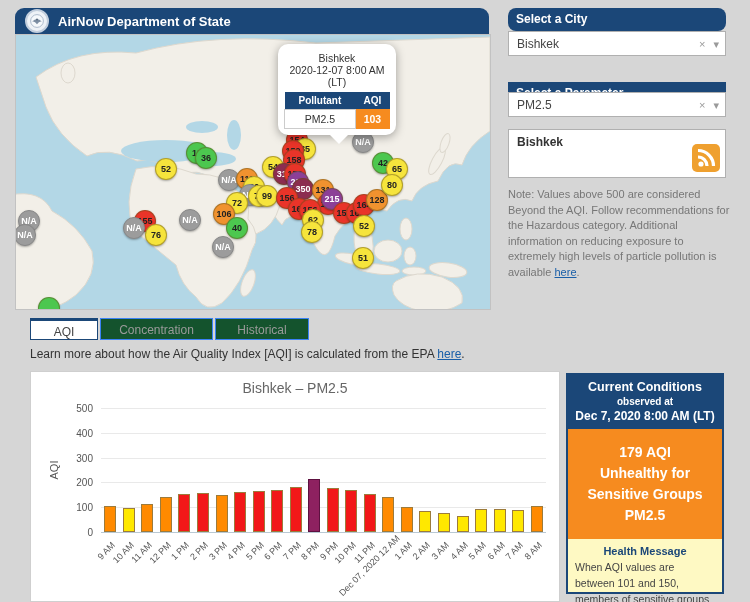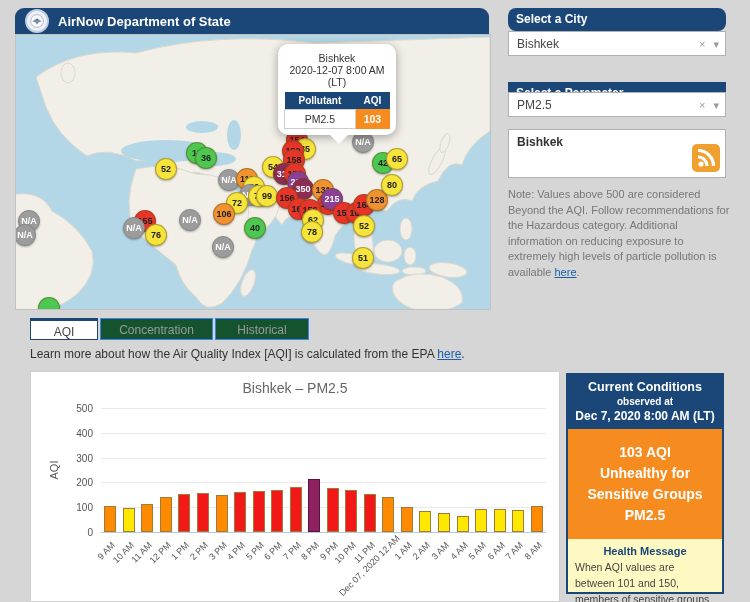--- a/index.html
+++ b/index.html
@@ -157,21 +157,21 @@
         <div class="marker yellow" style="left: 139px; top: 123px;">52</div>
         <div class="marker yellow" style="left: 246px; top: 121px;">54</div>
         <div class="marker na" style="left: 202px; top: 134px;">N/A</div>
         <div class="marker orange" style="left: 220px; top: 133px;">111</div>
         <div class="marker yellow" style="left: 227px; top: 141px;">86</div>
         <div class="marker na" style="left: 223px; top: 149px;">N/A</div>
         <div class="marker yellow" style="left: 232px; top: 150px;">71</div>
         <div class="marker yellow" style="left: 240px; top: 150px;">99</div>
         <div class="marker yellow" style="left: 210px; top: 157px;">72</div>
         <div class="marker orange" style="left: 197px; top: 168px;">106</div>
-        <div class="marker green" style="left: 228px; top: 182px;">40</div>
+        <div class="marker green" style="left: 210px; top: 182px;">40</div>
         <div class="marker na" style="left: 163px; top: 174px;">N/A</div>
         <div class="marker na" style="left: 196px; top: 201px;">N/A</div>
         <div class="marker red" style="left: 118px; top: 175px;">155</div>
         <div class="marker na" style="left: 107px; top: 182px;">N/A</div>
         <div class="marker yellow" style="left: 129px; top: 189px;">76</div>
         <div class="marker red" style="left: 270px; top: 94px;">154</div>
         <div class="marker yellow" style="left: 278px; top: 103px;">85</div>
         <div class="marker red" style="left: 266px; top: 105px;">159</div>
         <div class="marker red" style="left: 267px; top: 114px;">158</div>
         <div class="marker maroon" style="left: 257px; top: 128px;">311</div>
@@ -186,21 +186,21 @@
         <div class="marker red" style="left: 283px; top: 164px;">156</div>
         <div class="marker yellow" style="left: 286px; top: 174px;">62</div>
         <div class="marker yellow" style="left: 285px; top: 186px; text-align: center;">78</div>
         <div class="marker red" style="left: 317px; top: 167px;">157</div>
         <div class="marker red" style="left: 330px; top: 167px;">168</div>
         <div class="marker red" style="left: 337px; top: 159px;">164</div>
         <div class="marker orange" style="left: 350px; top: 154px;">128</div>
         <div class="marker yellow" style="left: 337px; top: 180px;">52</div>
         <div class="marker na" style="left: 336px; top: 96px;">N/A</div>
         <div class="marker green" style="left: 356px; top: 117px;">42</div>
-        <div class="marker yellow" style="left: 370px; top: 113px;">65</div>
+        <div class="marker yellow" style="left: 370px; top: 123px;">65</div>
         <div class="marker yellow" style="left: 365px; top: 139px;">80</div>
         <div class="marker yellow" style="left: 336px; top: 212px;">51</div>
       </div>
 
     <div class="abs popup">
       <div>Bishkek</div>
       <div>2020-12-07 8:00 AM</div>
       <div>(LT)</div>
       <table>
         <tbody>
@@ -328,21 +328,21 @@
       </div>
   </div>
 
   <div class="abs cc-panel">
     <div class="cc-head">
       <div class="cc-l1">Current Conditions</div>
       <div class="cc-l2">observed at</div>
       <div class="cc-l3">Dec 7, 2020 8:00 AM (LT)</div>
     </div>
     <div class="cc-aqi">
-      <div>103 AQI</div>
+      <div>179 AQI</div>
       <div>Unhealthy for Sensitive Groups</div>
       <div>PM2.5</div>
     </div>
     <div class="cc-health-title">Health Message</div>
     <div class="cc-health-text">When AQI values are between 101 and 150, members of sensitive groups may experience health effects, but the general public is unlikely to be affected.</div>
   </div>
 
 </div>
 
 </body></html>

